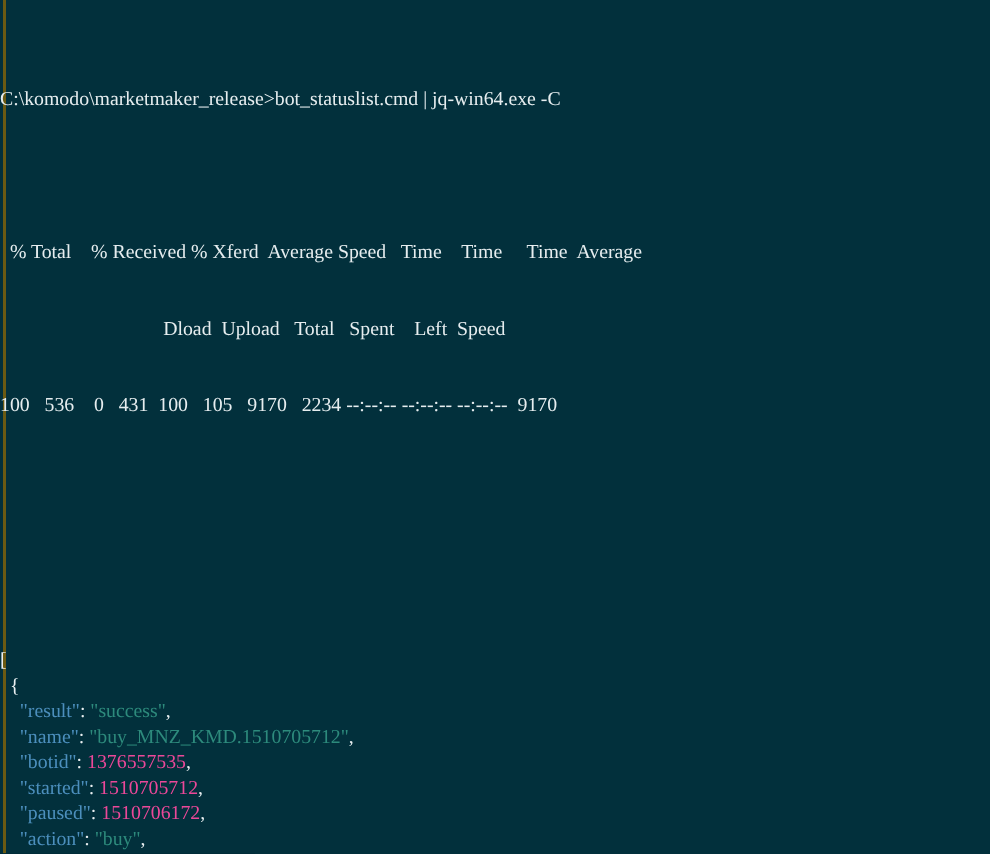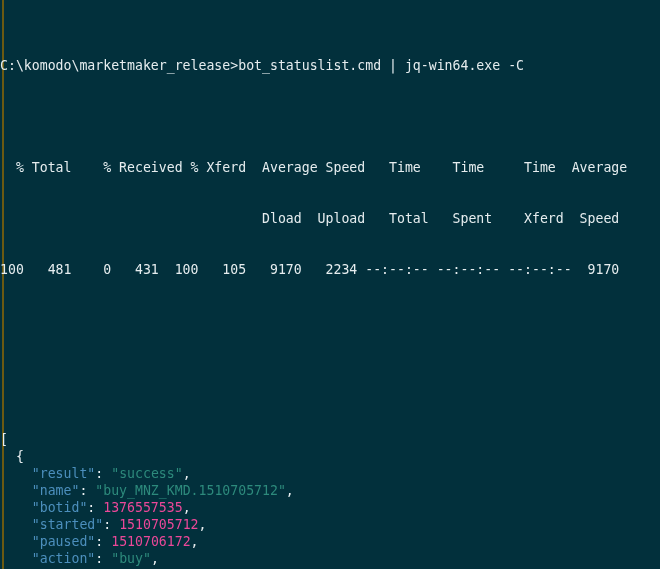--- a/index.html
+++ b/index.html
@@ -30,20 +30,21 @@
   }
   #content {
     position: absolute;
     left: 0;
     top: 6px;
     white-space: pre;
   }
   .line {
     height: 17px;
     white-space: pre;
+    font-family: Liberation Serif, serif;
   }
   .curl-block .line { color: #e6edef; }
   .prompt-line { color: #e6edef; }
   .k { color: #4c8fbd; }        
   .s { color: #2d8a7c; }        
   .n { color: #ec4899; }        
   .p { color: #e9eff1; }
 </style>
 </head>
 <body>
@@ -51,22 +52,22 @@
 <div id="terminal">
 
   <div id="left-stripe"></div>
 
   <div id="content">
 
     <div class="line prompt-line">C:\komodo\marketmaker_release&gt;bot_statuslist.cmd | jq-win64.exe -C</div>
 
     <div class="curl-block">
       <div class="line">  % Total    % Received % Xferd  Average Speed   Time    Time     Time  Average</div>
-      <div class="line">                                 Dload  Upload   Total   Spent    Xferd  Speed</div>
-      <div class="line">100   481    0   431  100   105   9170   2234 --:--:-- --:--:-- --:--:--  9170</div>
+      <div class="line">                                 Dload  Upload   Total   Spent    Left  Speed</div>
+      <div class="line">100   536    0   431  100   105   9170   2234 --:--:-- --:--:-- --:--:--  9170</div>
     </div>
 
     <div class="line">&nbsp;</div>
 
     <div id="json-output"><div class="line"><span></span><span class="p">[</span></div><div class="line"><span>  </span><span class="p">{</span></div><div class="line"><span>    </span><span class="k">"result"</span><span class="p">: </span><span class="s">"success"</span><span class="p">,</span></div><div class="line"><span>    </span><span class="k">"name"</span><span class="p">: </span><span class="s">"buy_MNZ_KMD.1510705712"</span><span class="p">,</span></div><div class="line"><span>    </span><span class="k">"botid"</span><span class="p">: </span><span class="n">1376557535</span><span class="p">,</span></div><div class="line"><span>    </span><span class="k">"started"</span><span class="p">: </span><span class="n">1510705712</span><span class="p">,</span></div><div class="line"><span>    </span><span class="k">"paused"</span><span class="p">: </span><span class="n">1510706172</span><span class="p">,</span></div><div class="line"><span>    </span><span class="k">"action"</span><span class="p">: </span><span class="s">"buy"</span><span class="p">,</span></div><div class="line"><span>    </span><span class="k">"base"</span><span class="p">: </span><span class="s">"MNZ"</span><span class="p">,</span></div></div>
 
   </div>
 </div>
 
 </body></html>

